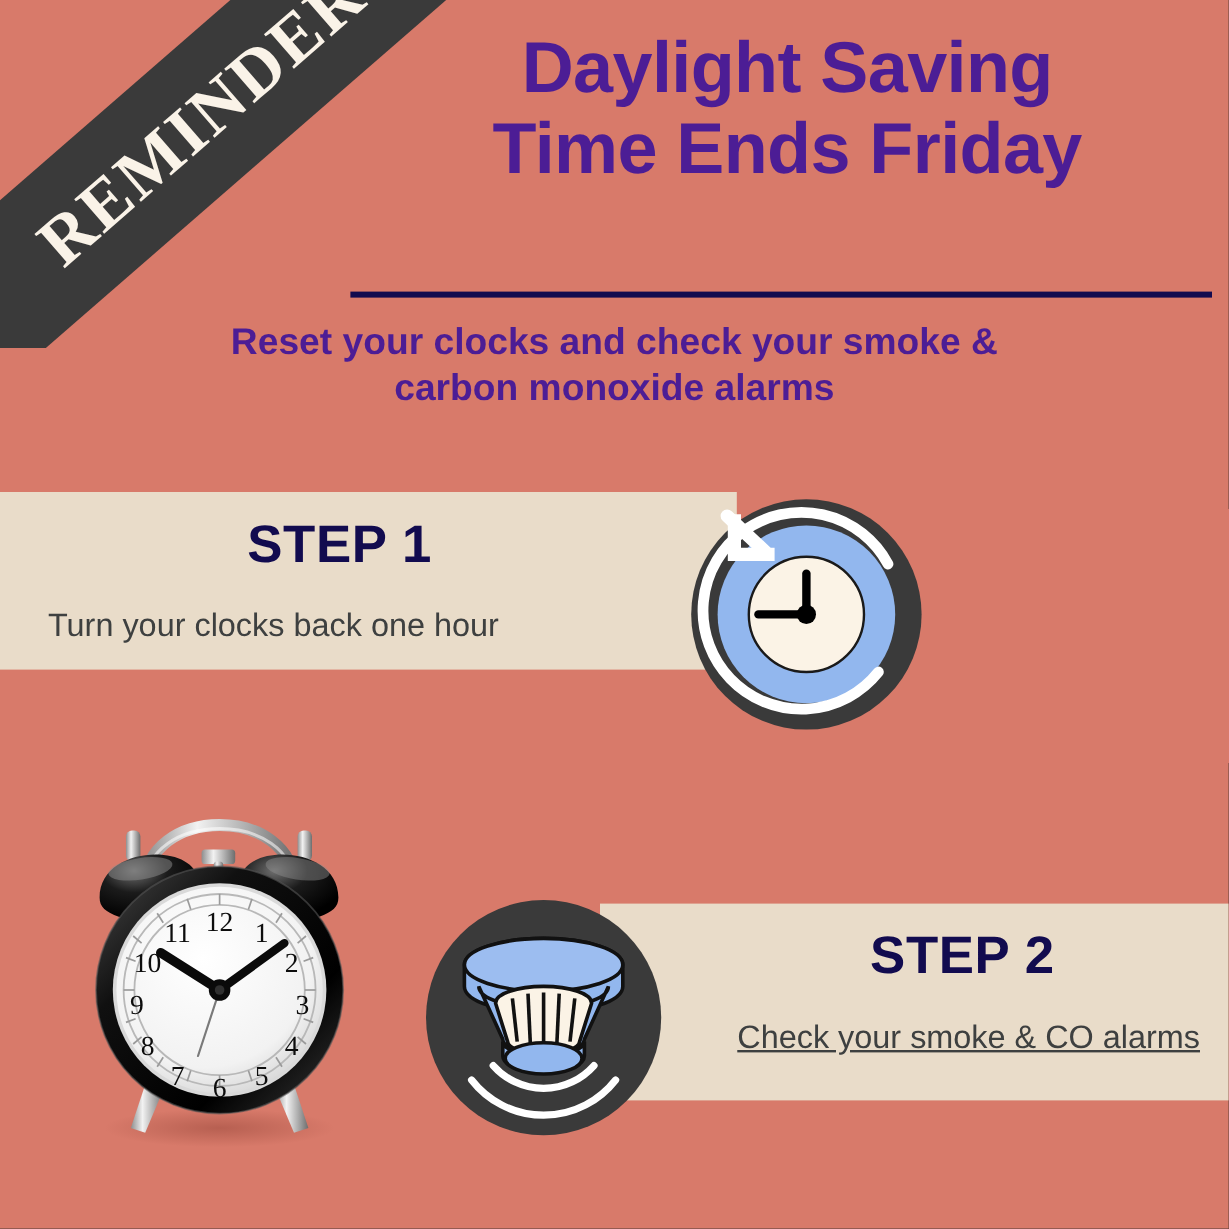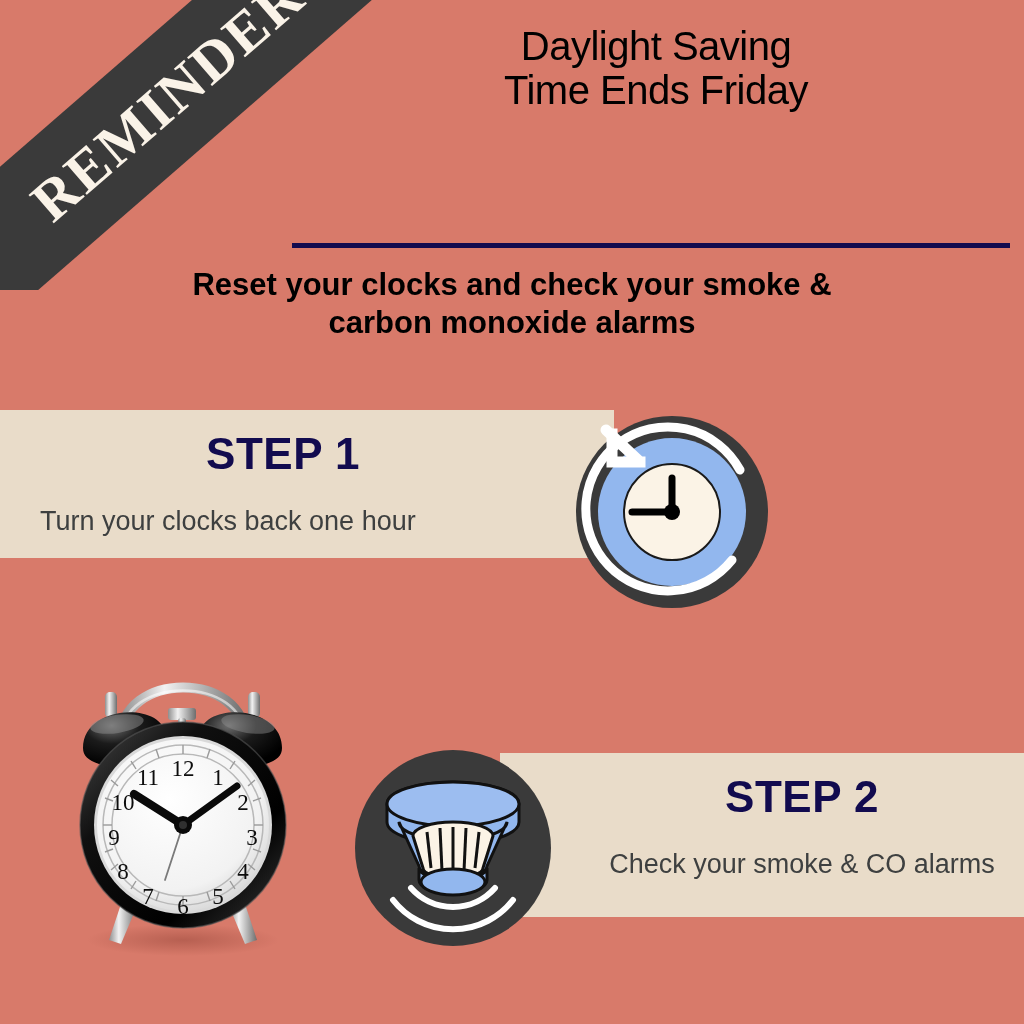--- a/index.html
+++ b/index.html
@@ -50,23 +50,23 @@
 
   
   .title-block {
     position: absolute;
     left: 300px;
     top: 24px;
     width: 712px;
     text-align: center;
   }
   .title-line {
-    color: #000000;
-    font-weight: 400;
-    font-size: 40px;
+    color: #4c1d95;
+    font-weight: 700;
+    font-size: 60px;
     line-height: 1.11;
     letter-spacing: -0.5px;
     white-space: nowrap;
   }
 
   .divider {
     position: absolute;
     left: 292px;
     top: 243px;
     width: 718px;
@@ -74,21 +74,21 @@
     background: #120B4F;
   }
 
   
   .subtitle {
     position: absolute;
     left: 62px;
     top: 266px;
     width: 900px;
     text-align: center;
-    color: #000000;
+    color: #4c1d95;
     font-weight: 700;
     font-size: 31px;
     line-height: 1.22;
   }
 
   
   .band {
     position: absolute;
     background: #E9DCC9;
   }
@@ -113,21 +113,21 @@
   }
   .band-2 .step-heading { text-align: center; }
 
   .step-desc {
     color: #3E4040;
     font-size: 27px;
     line-height: 1.12;
     margin-top: 30px;
     text-align: left;
   }
-  .band-2 .step-desc { text-align: center; }
+  .band-2 .step-desc { text-align: right; text-decoration: underline; }
 
   
   .flat-icon { position: absolute; }
   .icon-clock-back { left: 572px; top: 412px; width: 200px; height: 200px; }
   .icon-smoke      { left: 353px; top: 748px; width: 200px; height: 200px; }
 
   
   .alarm-photo { position: absolute; left: 55px; top: 630px; width: 255px; height: 330px; }
 </style>
 </head>

